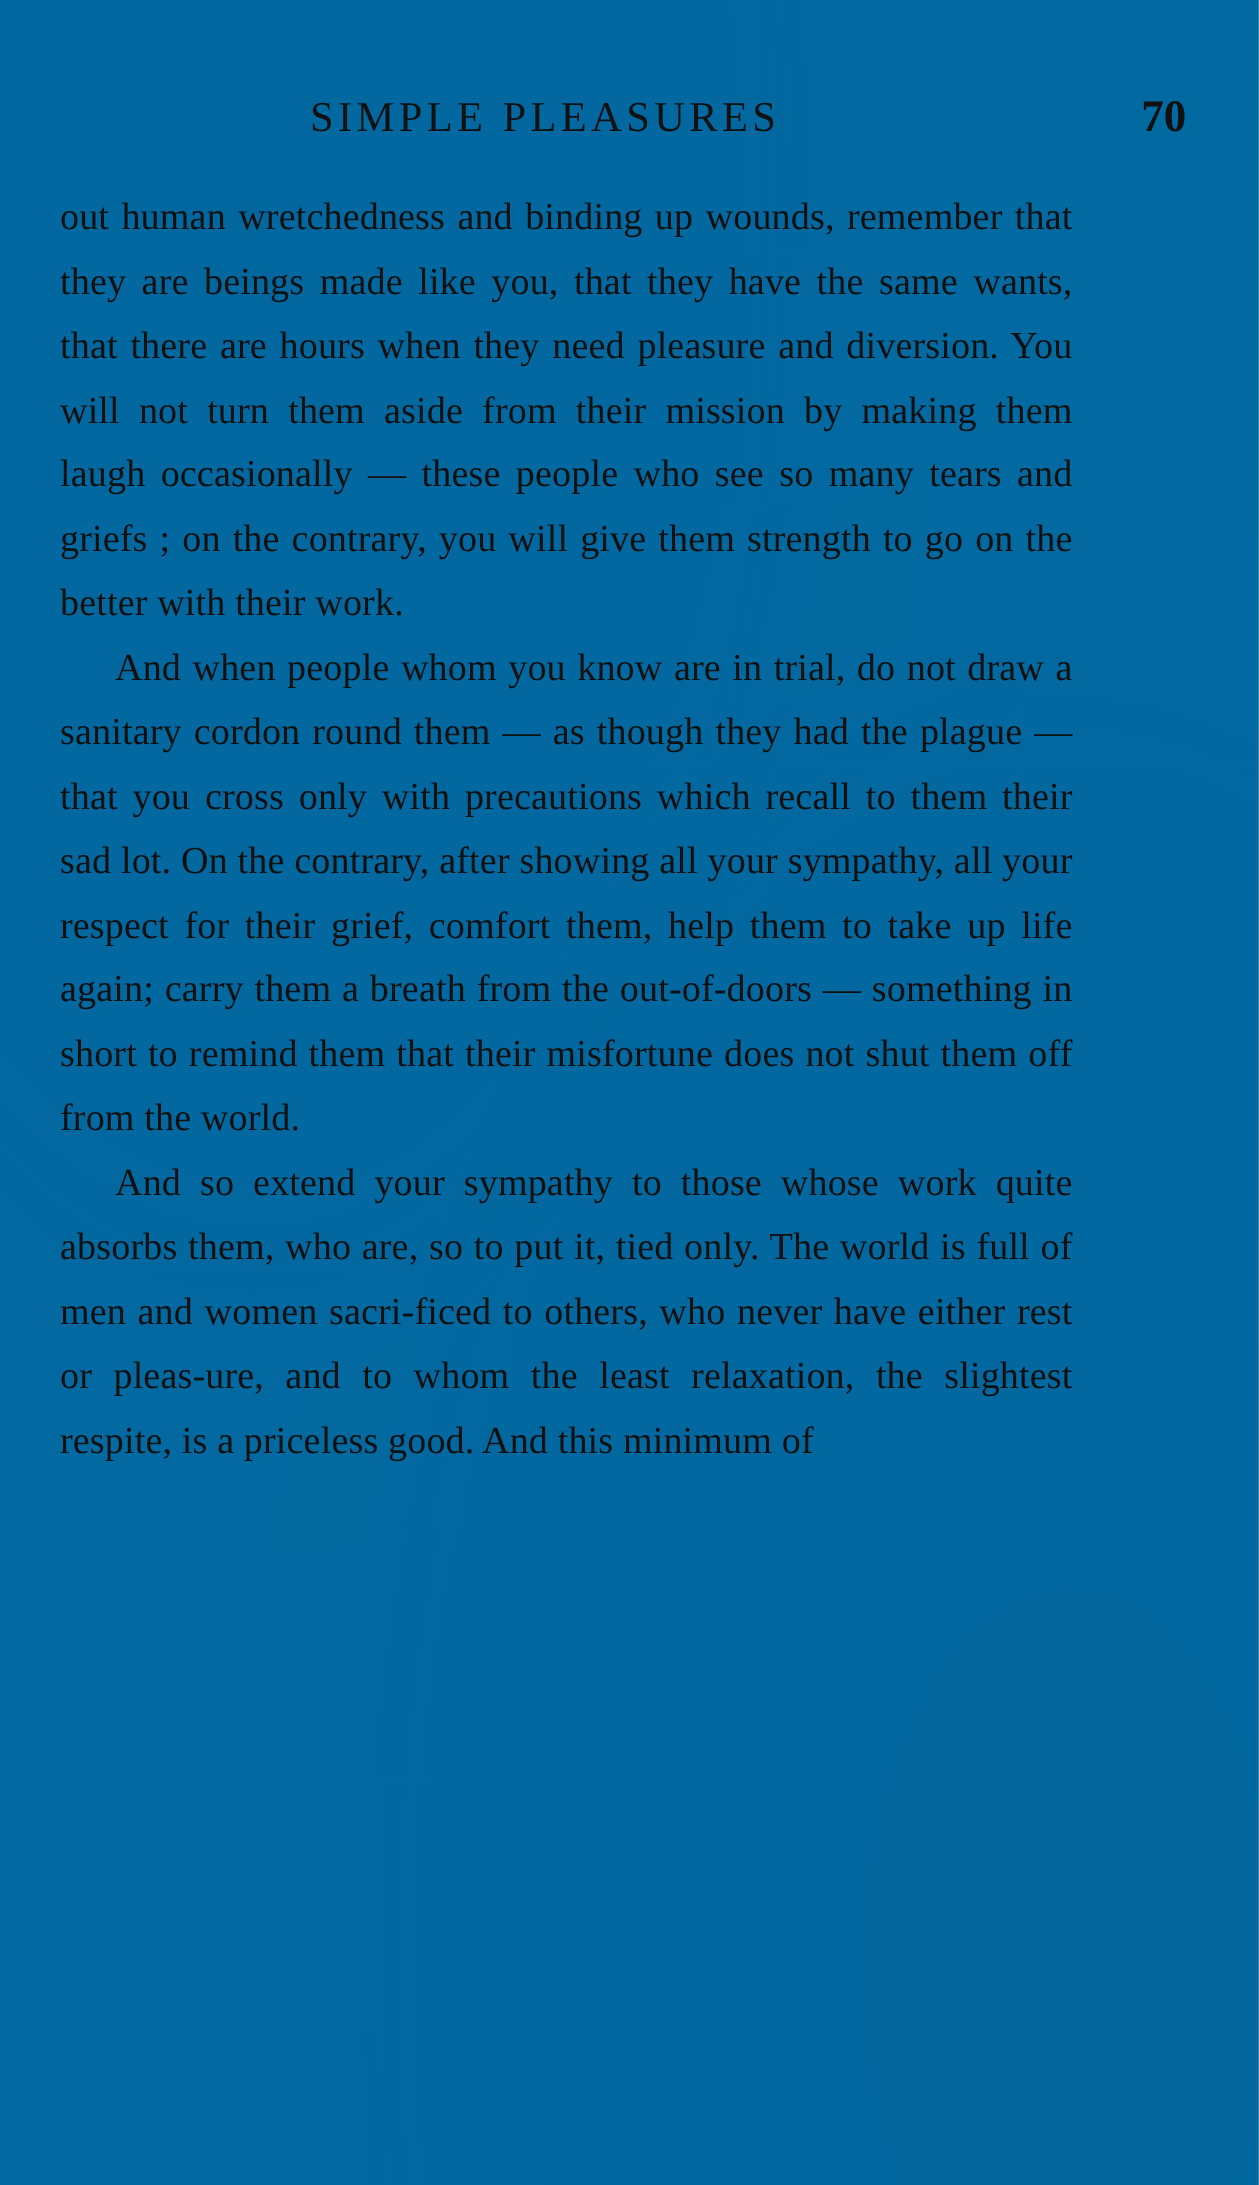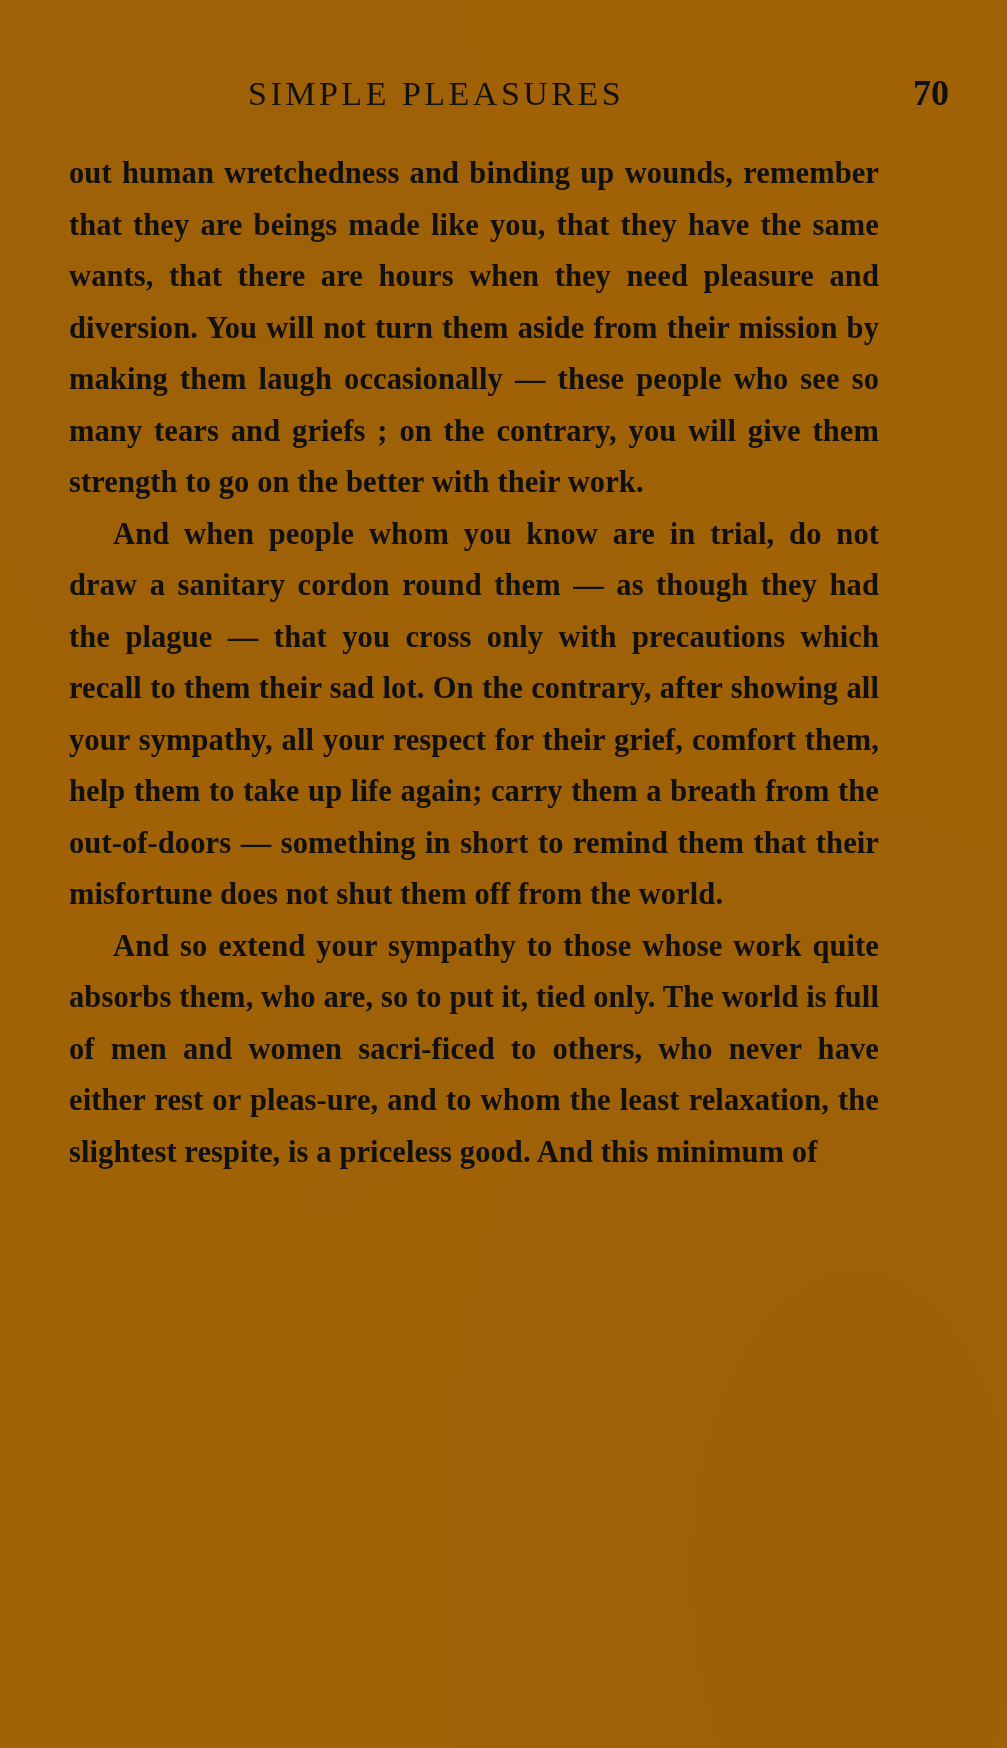--- a/index.html
+++ b/index.html
@@ -16,21 +16,21 @@
     overflow: hidden;
   }
   .page {
     position: absolute;
     top: 0;
     left: 0;
     width: 1007px;
     height: 1748px;
     box-sizing: border-box;
     padding: 0;
-    background: #a16207;
+    background: #0369a1;
   }
   
   .page::before {
     content: "";
     position: absolute;
     inset: 0;
     background:
       radial-gradient(ellipse at 20% 10%, rgba(0,0,0,0.015), rgba(0,0,0,0) 60%),
       radial-gradient(ellipse at 85% 90%, rgba(0,0,0,0.02), rgba(0,0,0,0) 65%);
     pointer-events: none;
@@ -57,28 +57,28 @@
   .folio {
     font-family: "Liberation Serif", serif;
     font-size: 36px;
     font-weight: 700;
     color: #111;
     margin-right: 6px;
   }
   .body-text {
     position: absolute;
     top: 148px;
-    left: 69px;
+    left: 48px;
     width: 810px;
     font-size: 30.5px;
     line-height: 51.5px;
     text-align: justify;
     text-justify: inter-word;
     color: #101010;
-    font-weight: 700;
+    font-weight: 400;
     letter-spacing: 0.1px;
   }
   .body-text p {
     margin: 0;
     text-indent: 44px;
   }
   .body-text p.cont {
     text-indent: 0;
   }
   .body-text p + p {

